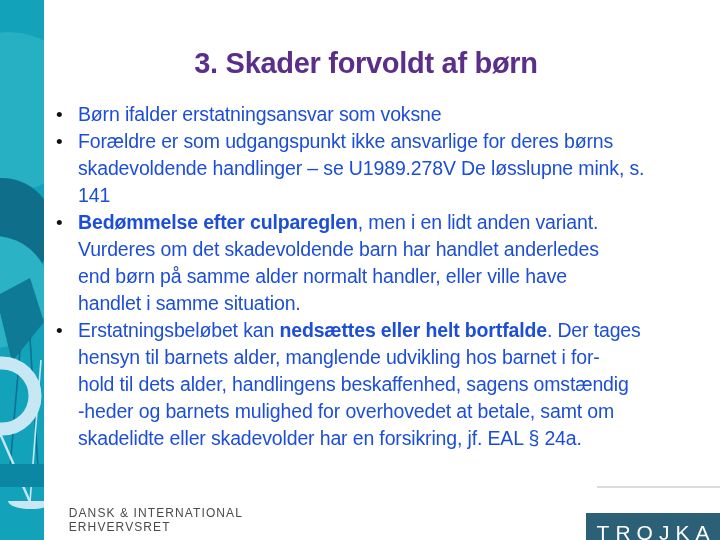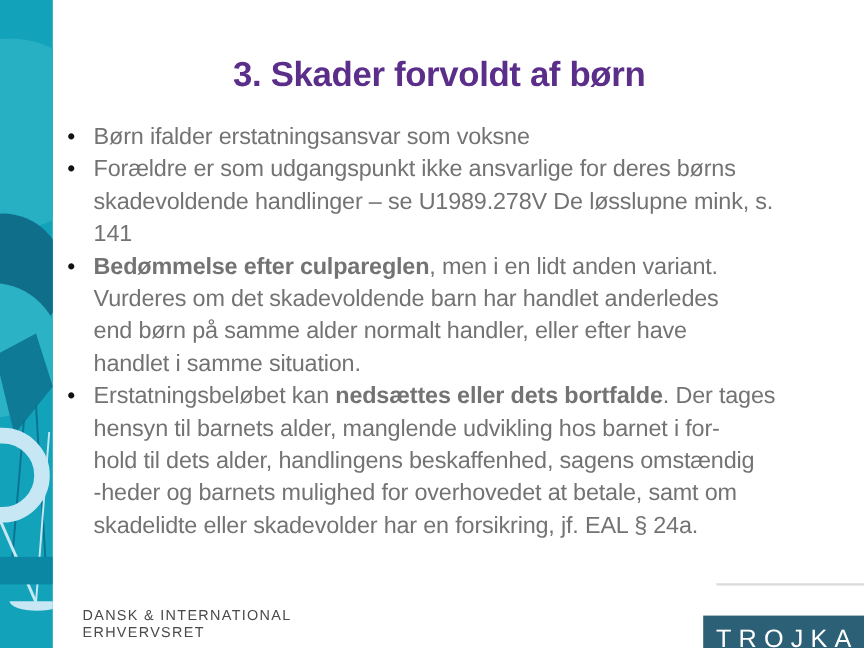--- a/index.html
+++ b/index.html
@@ -40,21 +40,21 @@
   .bullet-marker {
     flex: 0 0 22px;
     font-size: 19px; line-height: 27px;
     color: #111111;
   }
   .bullet-text {
     flex: 1 1 auto;
     white-space: pre-line;
     font-size: 19.5px; line-height: 27px;
     letter-spacing: -0.15px;
-    color: #737373;
+    color: #1d4ed8;
   }
   .bullet-text b { font-weight: bold; }
   
   .publisher {
     position: absolute;
     right: 477px; bottom: 6px;
     text-align: left;
     color: #4A4A4A;
     font-size: 12px; line-height: 13.5px;
     letter-spacing: 1.1px;
@@ -110,26 +110,26 @@
     <li class="bullet-item">
       <span class="bullet-marker">•</span>
       <span class="bullet-text"><span>Forældre er som udgangspunkt ikke ansvarlige for deres børns
 skadevoldende handlinger – se U1989.278V De løsslupne mink, s.
 141</span><b></b><span></span></span>
     </li>
     <li class="bullet-item">
       <span class="bullet-marker">•</span>
       <span class="bullet-text"><span></span><b>Bedømmelse efter culpareglen</b><span>, men i en lidt anden variant.
 Vurderes om det skadevoldende barn har handlet anderledes
-end børn på samme alder normalt handler, eller efter have
+end børn på samme alder normalt handler, eller ville have
 handlet i samme situation.</span></span>
     </li>
     <li class="bullet-item">
       <span class="bullet-marker">•</span>
-      <span class="bullet-text"><span>Erstatningsbeløbet kan </span><b>nedsættes eller dets bortfalde</b><span>. Der tages
+      <span class="bullet-text"><span>Erstatningsbeløbet kan </span><b>nedsættes eller helt bortfalde</b><span>. Der tages
 hensyn til barnets alder, manglende udvikling hos barnet i for-
 hold til dets alder, handlingens beskaffenhed, sagens omstændig
 -heder og barnets mulighed for overhovedet at betale, samt om
 skadelidte eller skadevolder har en forsikring, jf. EAL § 24a.</span></span>
     </li>
   </ul>
 
   <div class="publisher">
     <div>DANSK &amp; INTERNATIONAL</div>
     <div>ERHVERVSRET</div>

